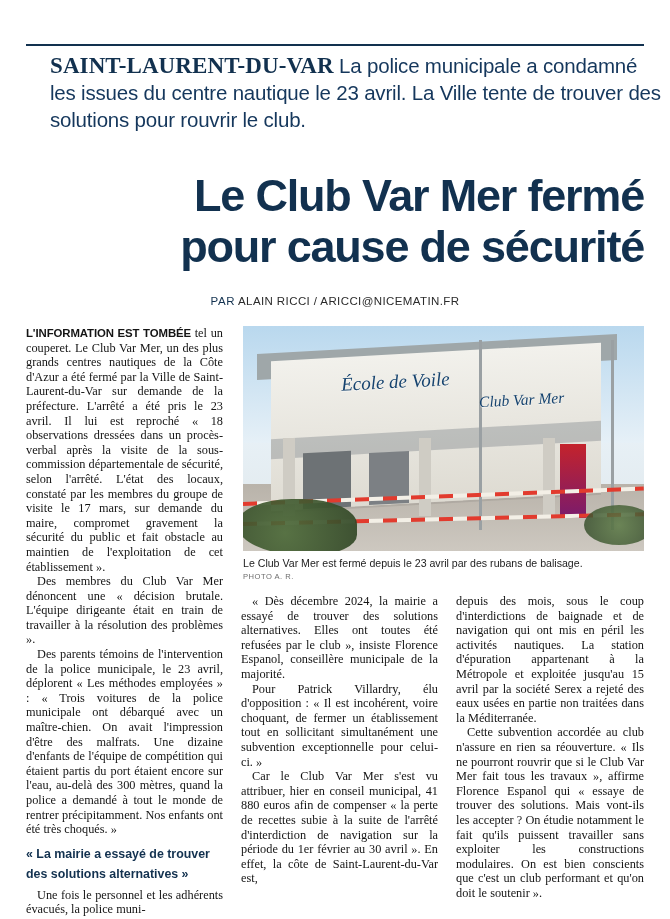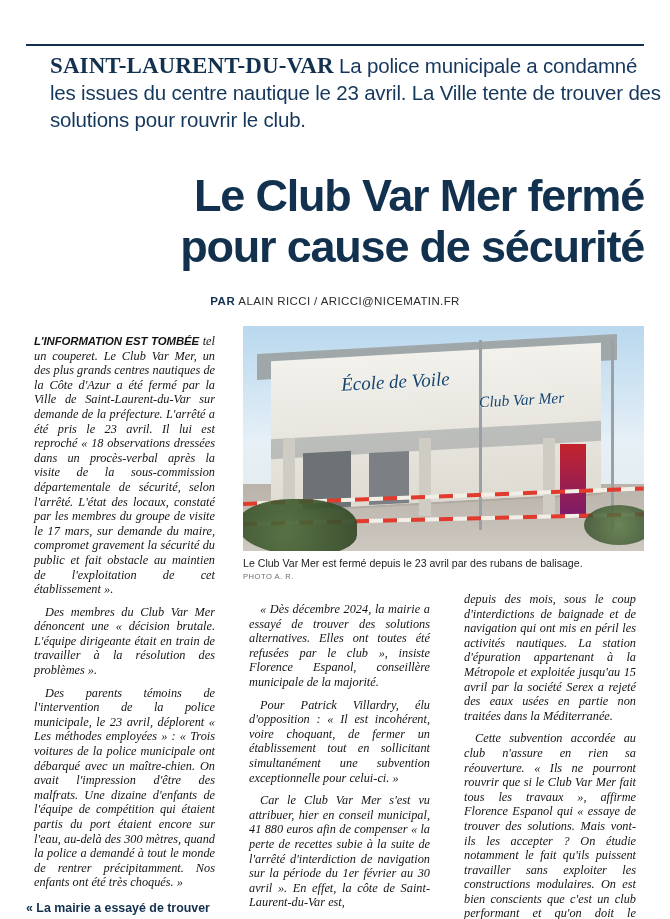--- a/index.html
+++ b/index.html
@@ -76,21 +76,21 @@
     left: 26px;
     top: 295px;
     width: 618px;
     text-align: center;
     font-family: "Liberation Sans", sans-serif;
     font-size: 11.5px;
     letter-spacing: 0.4px;
     color: #2b2b2b;
   }
   .byline .par {
-    font-weight: bold;
+    font-weight: normal;
     color: #12314f;
     letter-spacing: 0.6px;
     margin-top: 44px;
   }
 
   
   .photo-wrap {
     position: absolute;
     left: 243px;
     top: 326px;
@@ -222,23 +222,23 @@
     top: 0;
     width: 197px;
     font-family: "Liberation Serif", serif;
     font-size: 12.3px;
     line-height: 14.6px;
     text-align: justify;
     color: #141414;
   }
   .col-1 { left: 0; width: 197px; }
   .col-2 { left: 215px; width: 197px; top: 268px; }
-  .col-3 { left: 430px; width: 188px; top: 258px; }
-
-  .col p { margin: 8px; text-indent: 11px; font-style: italic; }
+  .col-3 { left: 430px; width: 188px; top: 268px; }
+
+  .col p { margin: 0; text-indent: 11px; }
   .col p.noindent { text-indent: 0; }
   .col p + p { margin-top: 0; }
   .col .lead-cap {
     font-family: "Liberation Sans", sans-serif;
     font-weight: bold;
     font-size: 11.4px;
     letter-spacing: -0.1px;
     text-transform: uppercase;
   }
   .subhead {

